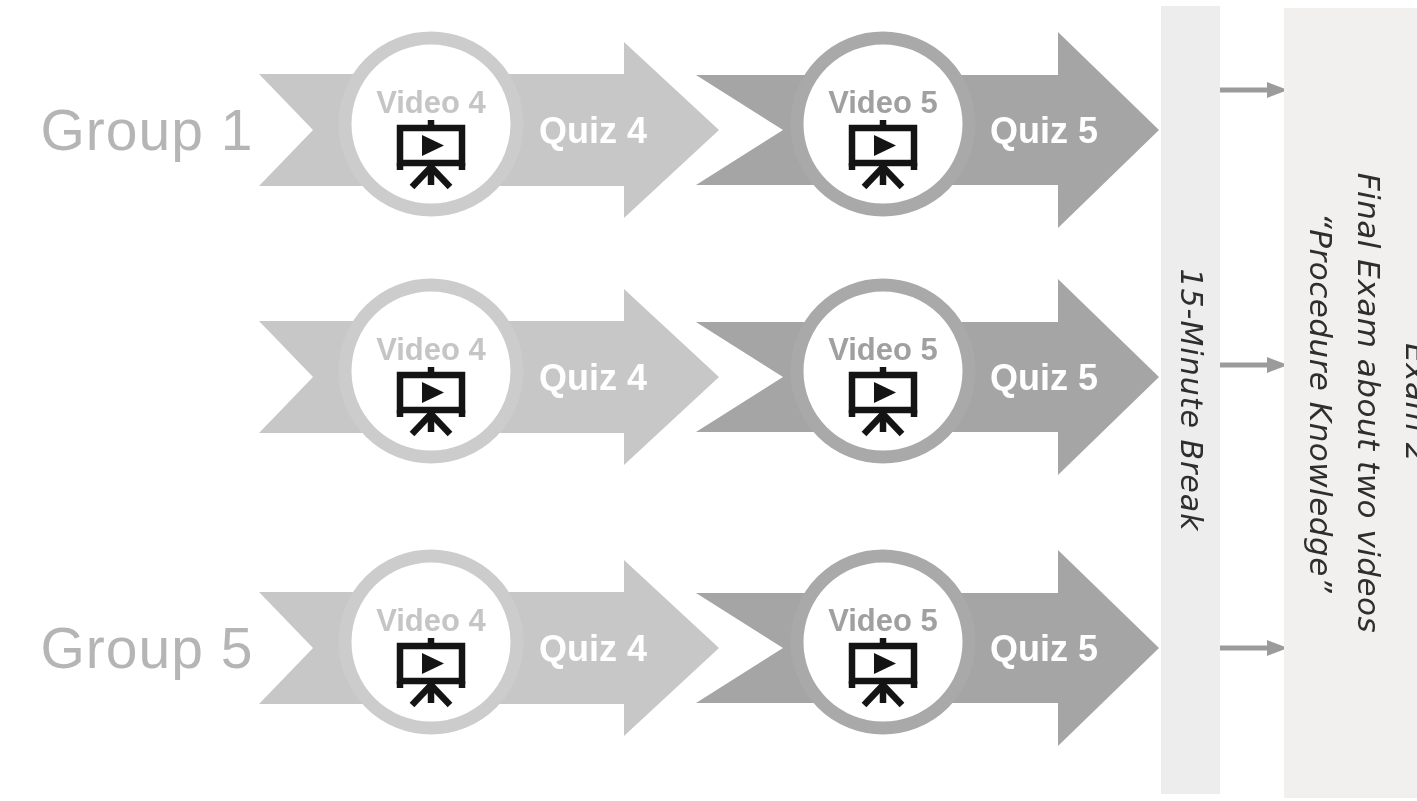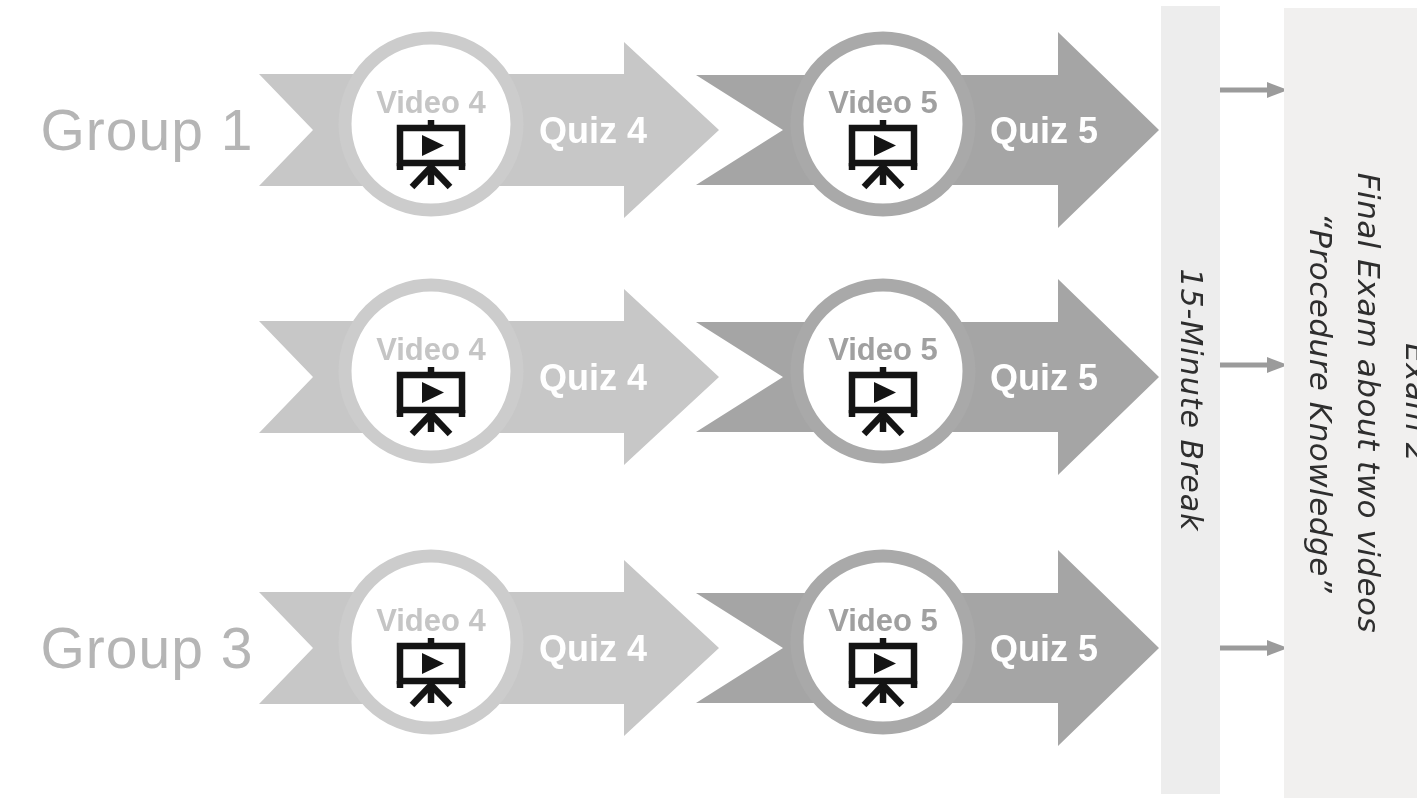--- a/index.html
+++ b/index.html
@@ -123,21 +123,21 @@
         <line x1="31" y1="39" x2="31" y2="46"></line>
         <path class="play" d="M -9,11 L 13,21.5 L -9,32 Z"></path>
         <line x1="0" y1="39" x2="0" y2="61"></line>
         <line x1="0" y1="43" x2="-19" y2="63"></line>
         <line x1="0" y1="43" x2="19" y2="63"></line>
       </g>
     </svg>
   </div>
 
   <div class="row" style="top:521px">
-    <div class="group-label">Group 3</div>
+    <div class="group-label">Group 5</div>
     <svg class="flow" width="1135" height="254" viewBox="0 0 1135 254">
       <polygon class="arrow-light" points="223,71 588,71 588,39 683,127 588,215 588,183 223,183 277,127"></polygon>
       <polygon class="arrow-dark" points="660,72 1022,72 1022,29 1123,127 1022,225 1022,182 660,182 747,127"></polygon>
       <circle class="ring-light" cx="395" cy="121" r="86"></circle>
       <circle class="ring-dark" cx="847" cy="121" r="86"></circle>
       <text class="quiz-text" x="557" y="140">Quiz 4</text>
       <text class="quiz-text" x="1008" y="140">Quiz 5</text>
       <text class="video-text light" x="395" y="110">Video 4</text>
       <text class="video-text dark" x="847" y="110">Video 5</text>
       <g class="pres-icon" transform="translate(395,121)">

